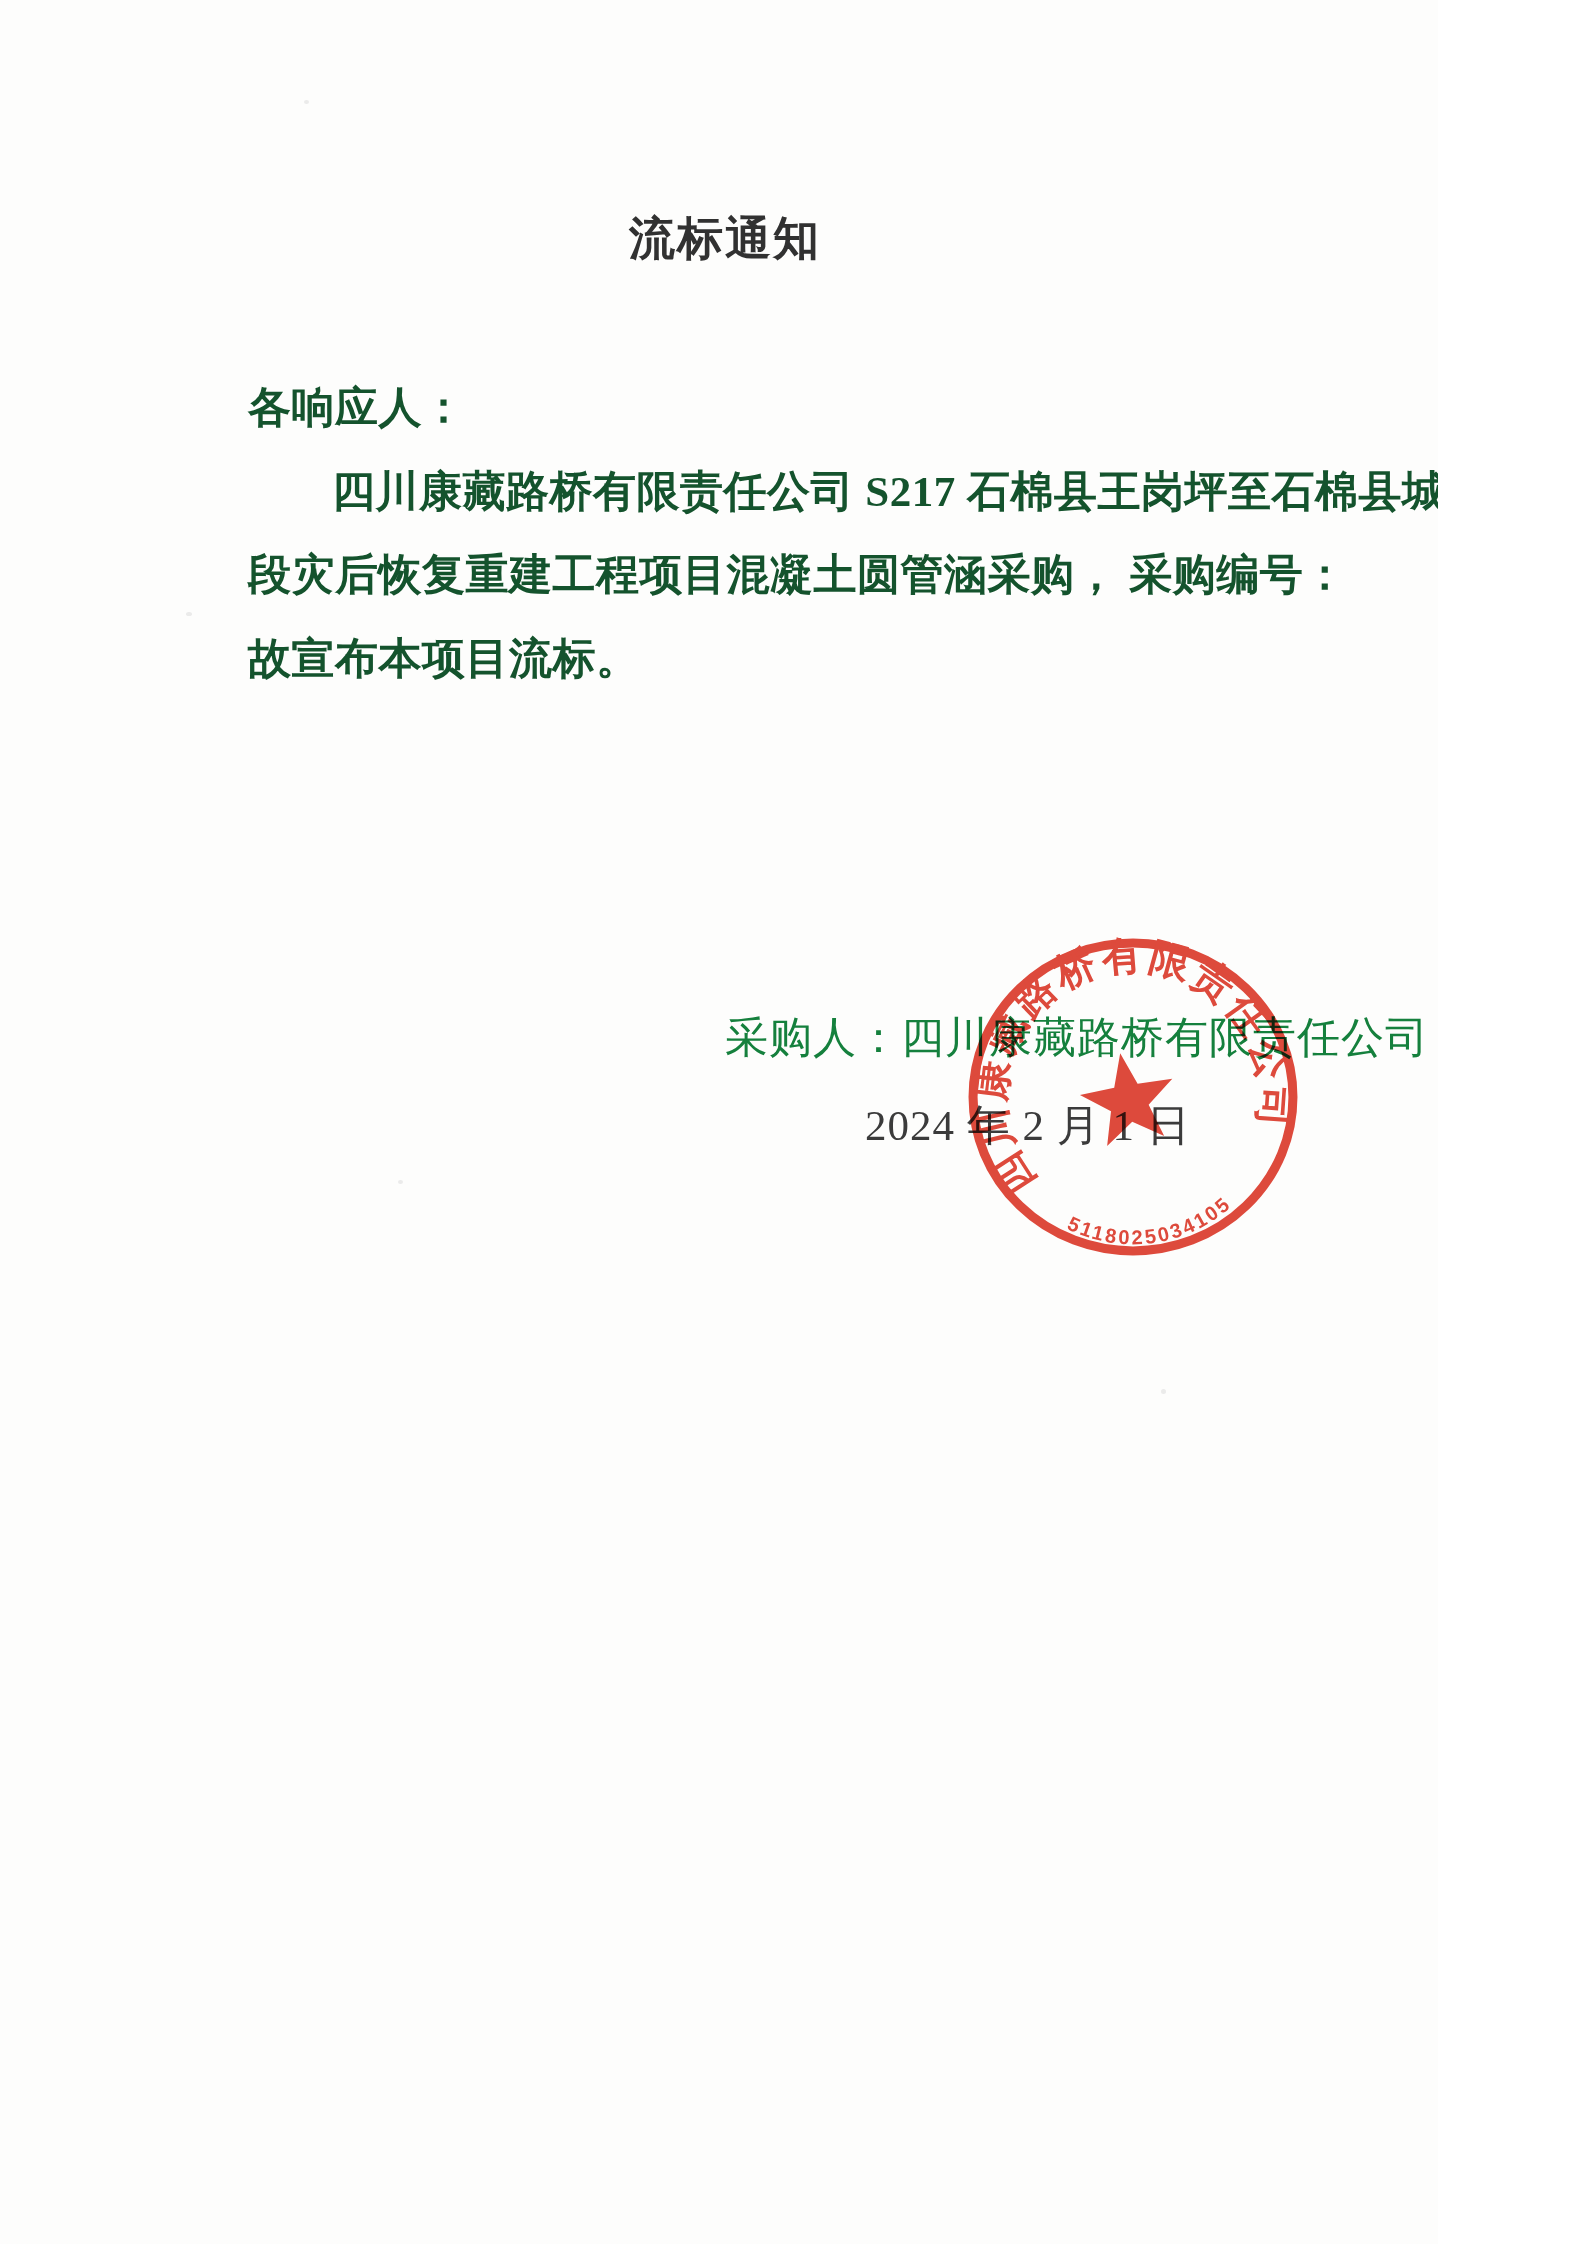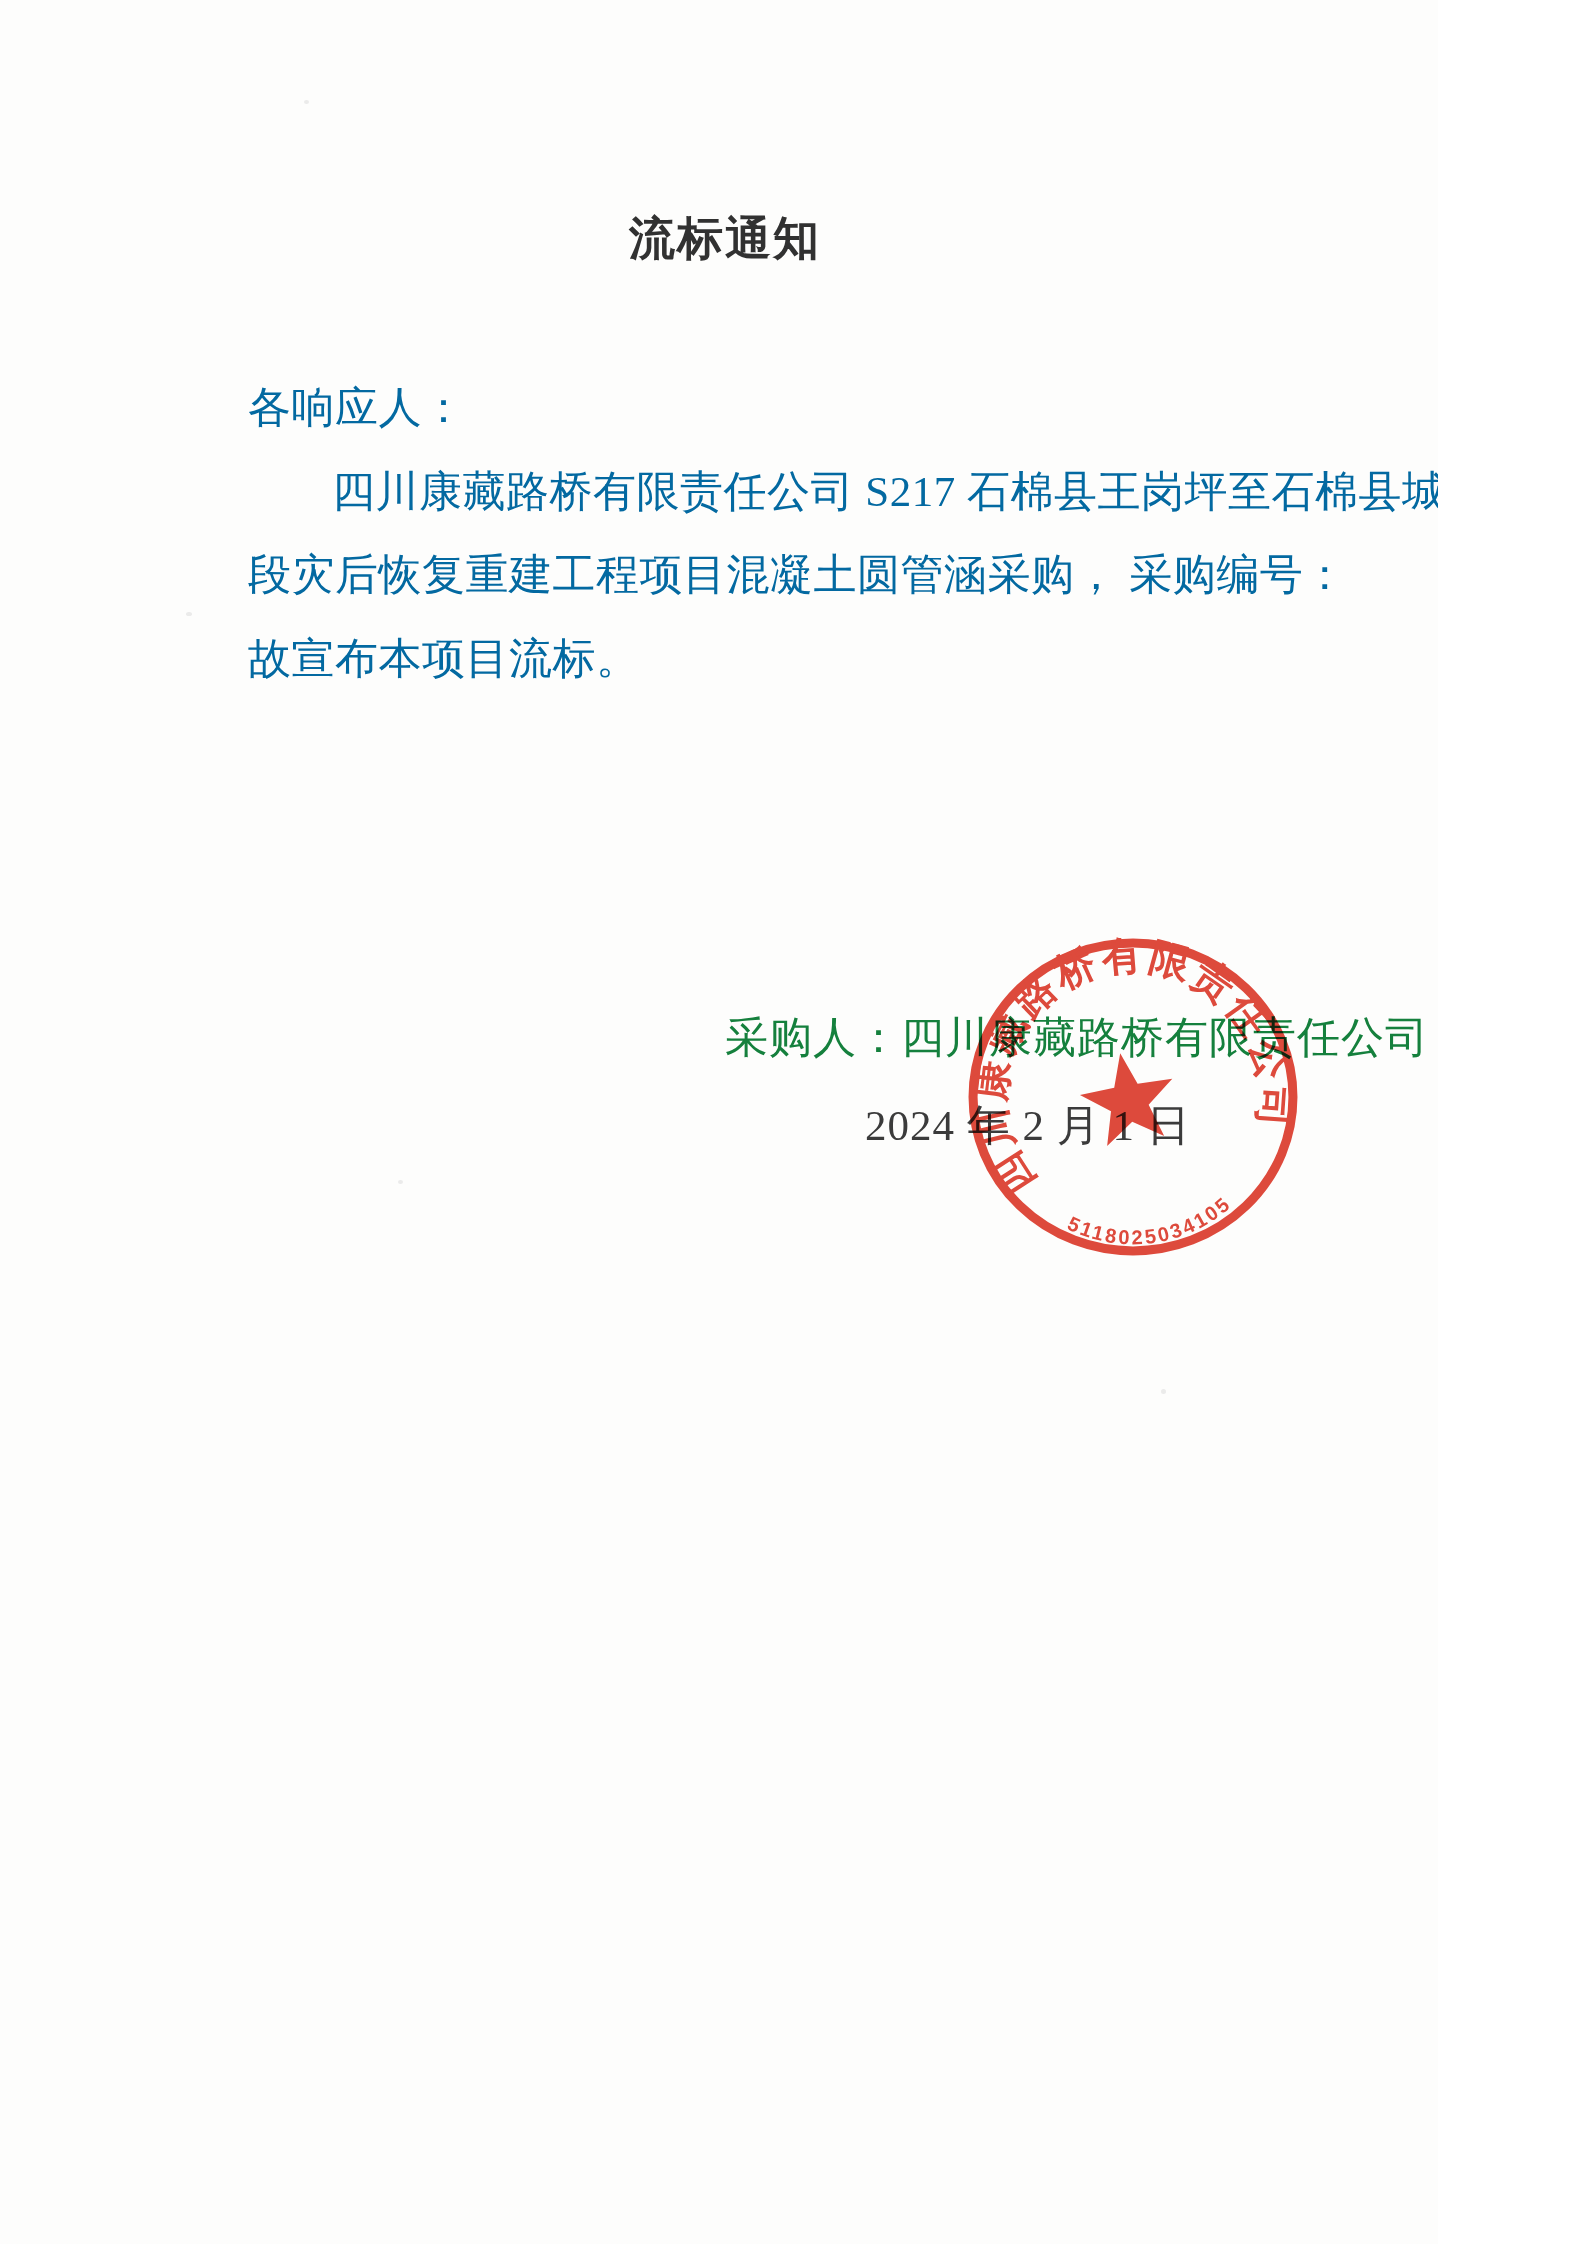--- a/index.html
+++ b/index.html
@@ -32,21 +32,22 @@
   }
 
   .doc-body {
     position: absolute;
     top: 366px;
     left: 248px;
     width: 1108px;
     font-size: 43px;
     line-height: 83.5px;
     letter-spacing: 0.5px;
-    color: #0369a1;
+    color: #14532d;
+    font-weight: bold;
   }
 
   .doc-body .line { white-space: pre; }
   .doc-body .line.indent { text-indent: 84px; }
 
   .sig-buyer {
     position: absolute;
     top: 1012px;
     left: 725px;
     font-size: 43px;

